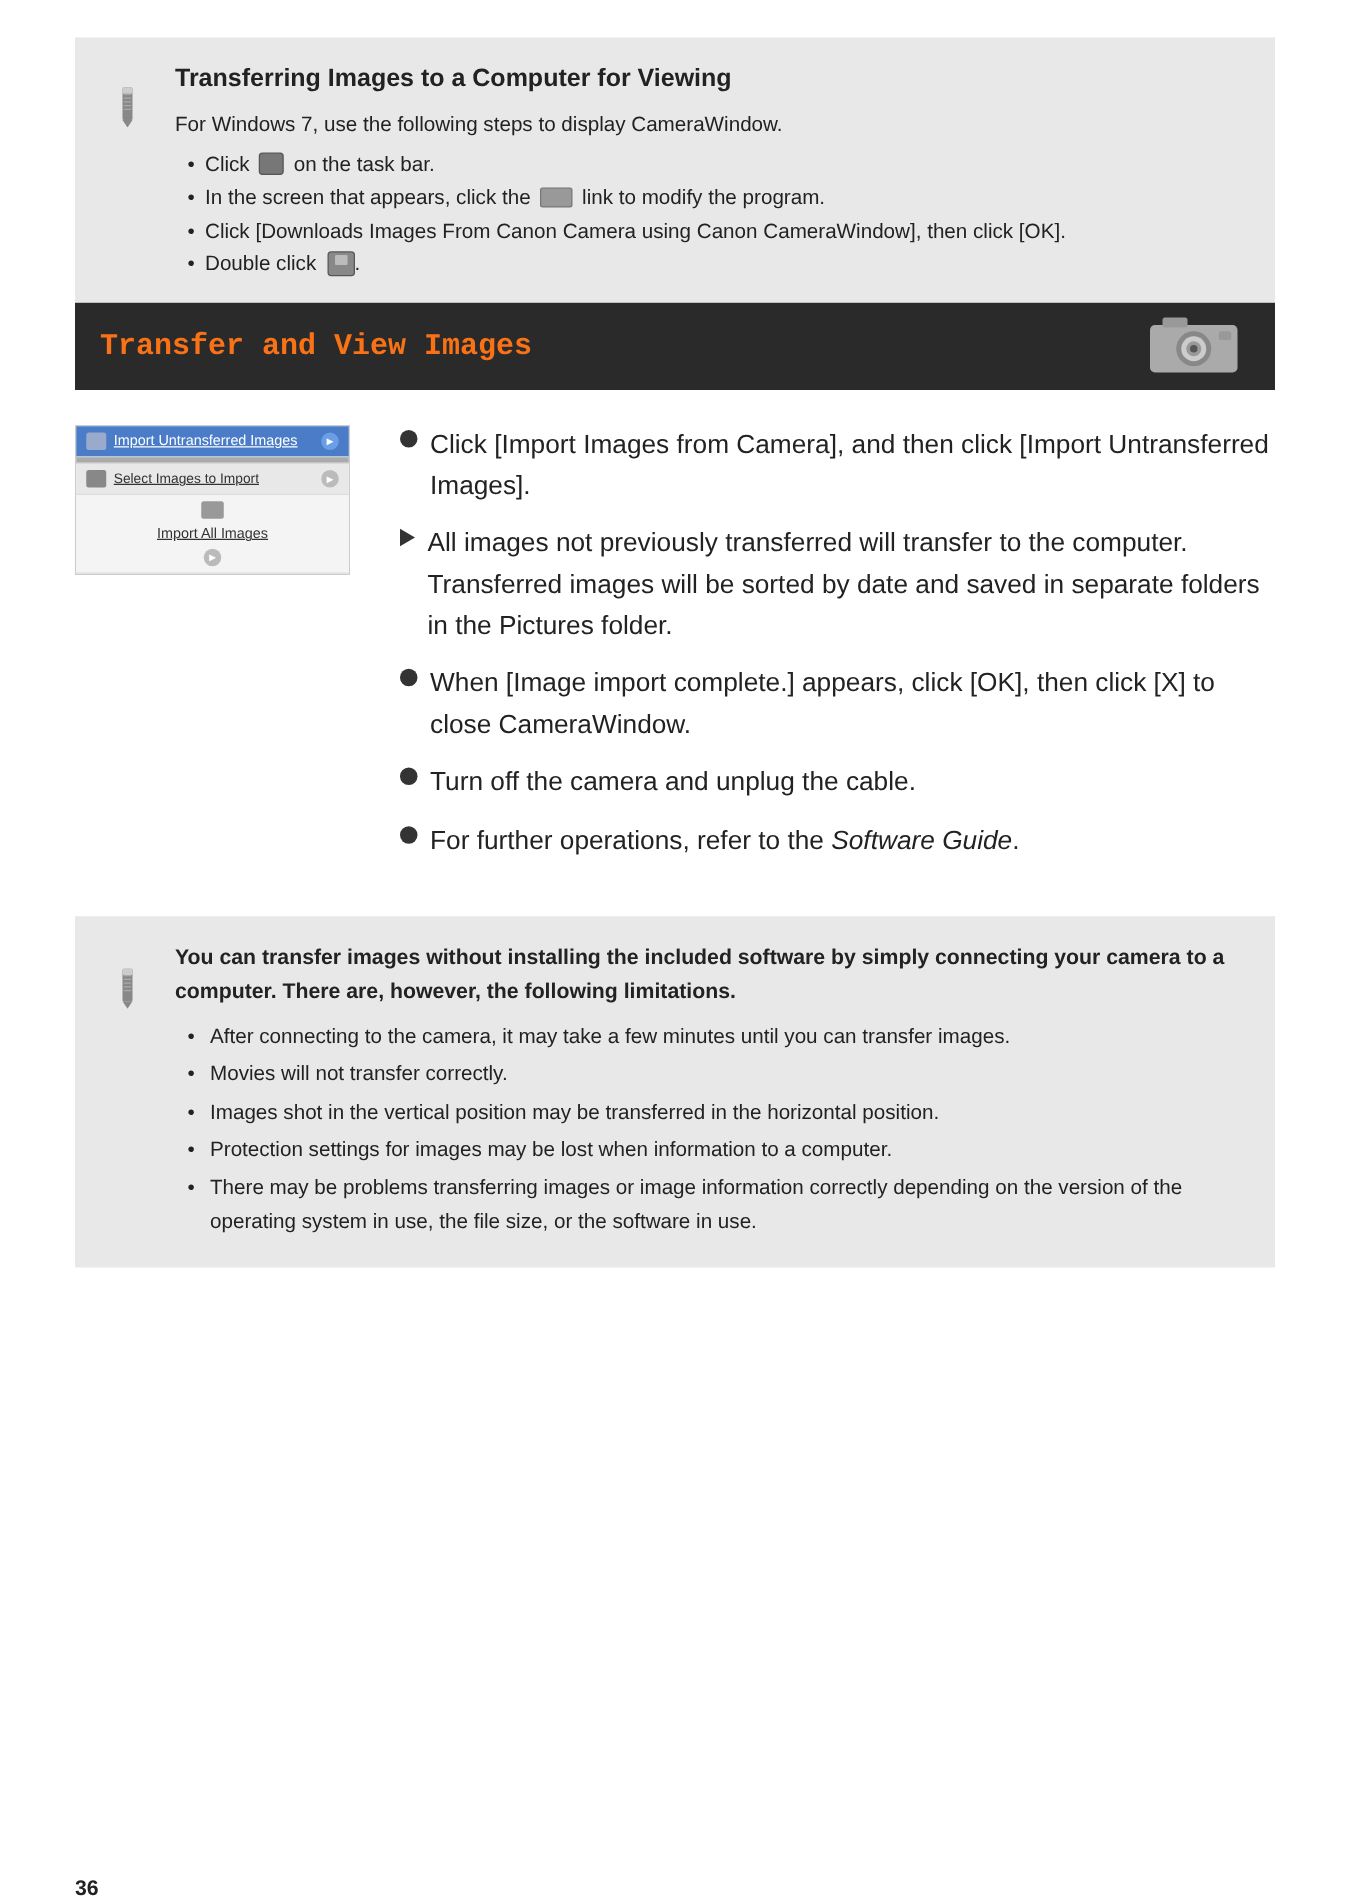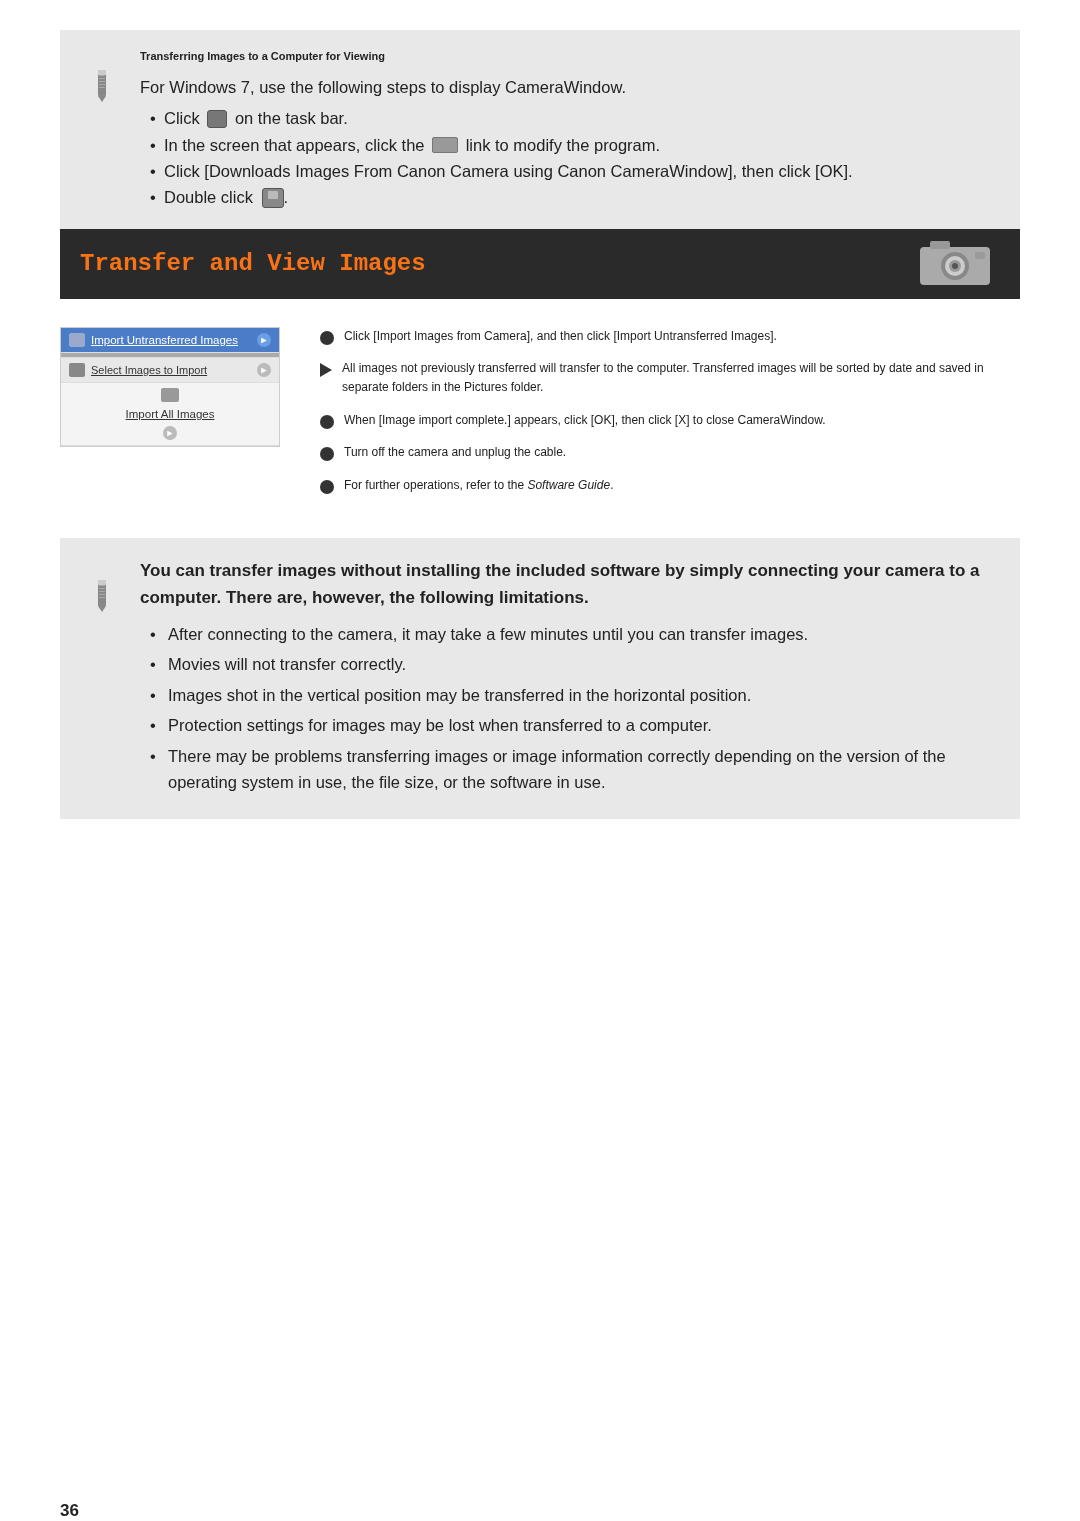--- a/index.html
+++ b/index.html
@@ -174,21 +174,21 @@
       flex-shrink: 0;
       width: 0;
       height: 0;
       border-top: 7px solid transparent;
       border-bottom: 7px solid transparent;
       border-left: 12px solid #333;
       margin-top: 4px;
     }
 
     .instruction-text {
-      font-size: 12px;
+      font-size: 21px;
       line-height: 1.55;
     }
 
     .instruction-text em {
       font-style: italic;
     }
 
     
     .note-box-bottom {
       background: #e8e8e8;
@@ -248,21 +248,21 @@
           <rect x="10" y="2" width="8" height="5" rx="1" fill="#ccc"></rect>
           <rect x="11" y="7" width="6" height="1" fill="#aaa"></rect>
           <rect x="11" y="10" width="6" height="1" fill="#aaa"></rect>
           <rect x="11" y="13" width="6" height="1" fill="#aaa"></rect>
           <rect x="11" y="16" width="6" height="1" fill="#aaa"></rect>
           <rect x="11" y="19" width="6" height="1" fill="#aaa"></rect>
         </svg>
       </div>
 
       <div style="flex:1;">
-        <p style="font-weight:bold; font-size:11px; margin-bottom:10px;">Transferring Images to a Computer for Viewing</p>
+        <p style="font-weight:bold; font-size:20px; margin-bottom:10px;">Transferring Images to a Computer for Viewing</p>
 
         <p style="font-size:16.5px; margin-bottom:6px;">For Windows 7, use the following steps to display CameraWindow.</p>
 
         <ul>
           <li>
             Click
             <span style="display:inline-block; width:20px; height:18px; background:#777; vertical-align:middle; margin:0 3px; border-radius:3px; position:relative; top:-1px; border:1px solid #555;"></span>
             on the task bar.
           </li>
           <li>
@@ -369,21 +369,21 @@
         </svg>
       </div>
 
       <div style="flex:1;">
         <p>You can transfer images without installing the included software by simply connecting your camera to a computer. There are, however, the following limitations.</p>
 
         <ul>
           <li>After connecting to the camera, it may take a few minutes until you can transfer images.</li>
           <li>Movies will not transfer correctly.</li>
           <li>Images shot in the vertical position may be transferred in the horizontal position.</li>
-          <li>Protection settings for images may be lost when transferred to a computer.</li>
+          <li>Protection settings for images may be lost when information to a computer.</li>
           <li>There may be problems transferring images or image information correctly depending on the version of the operating system in use, the file size, or the software in use.</li>
         </ul>
       </div>
     </div>
   </div>
 
   <div class="page-number">36</div>
 
 </div>
 

